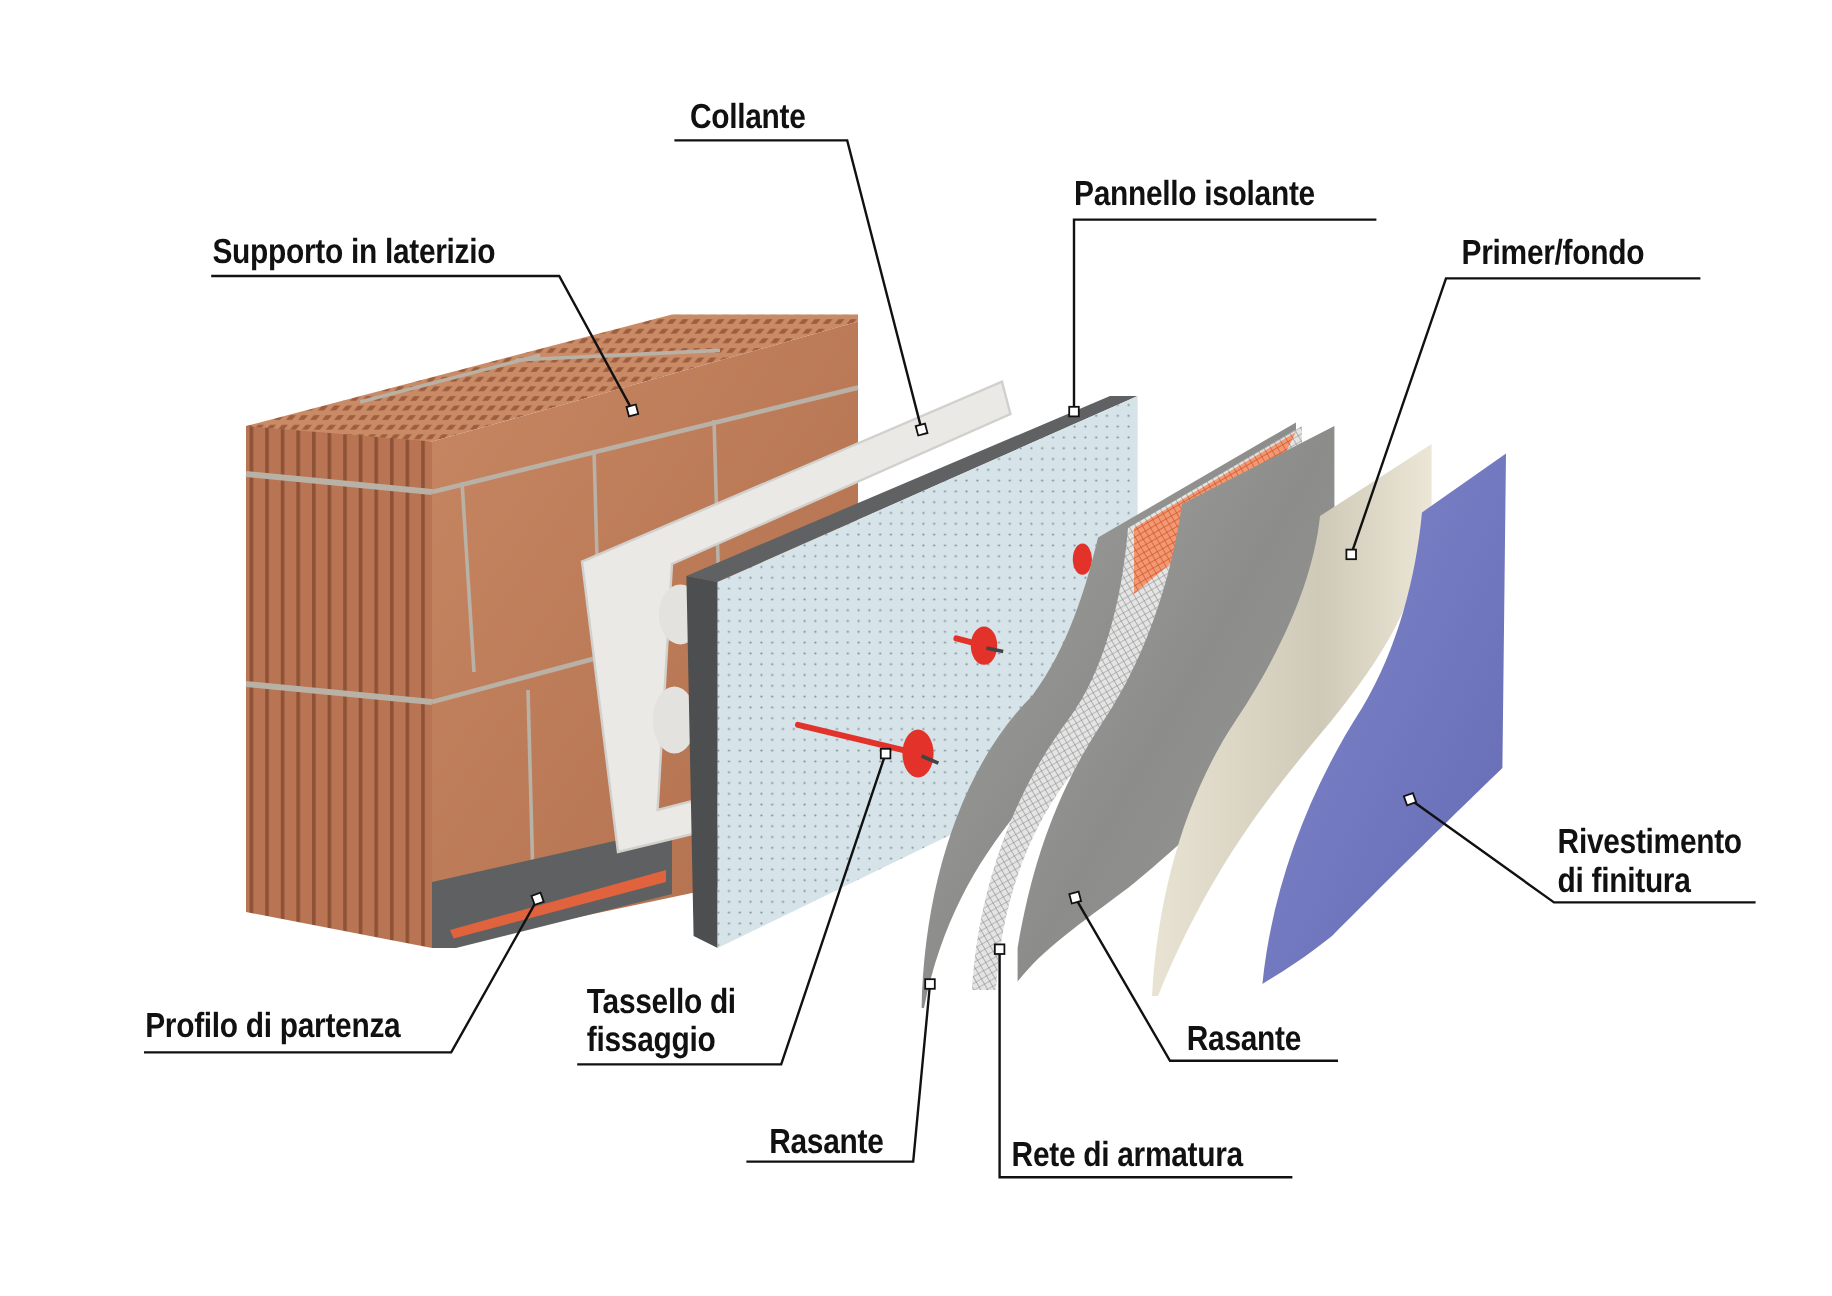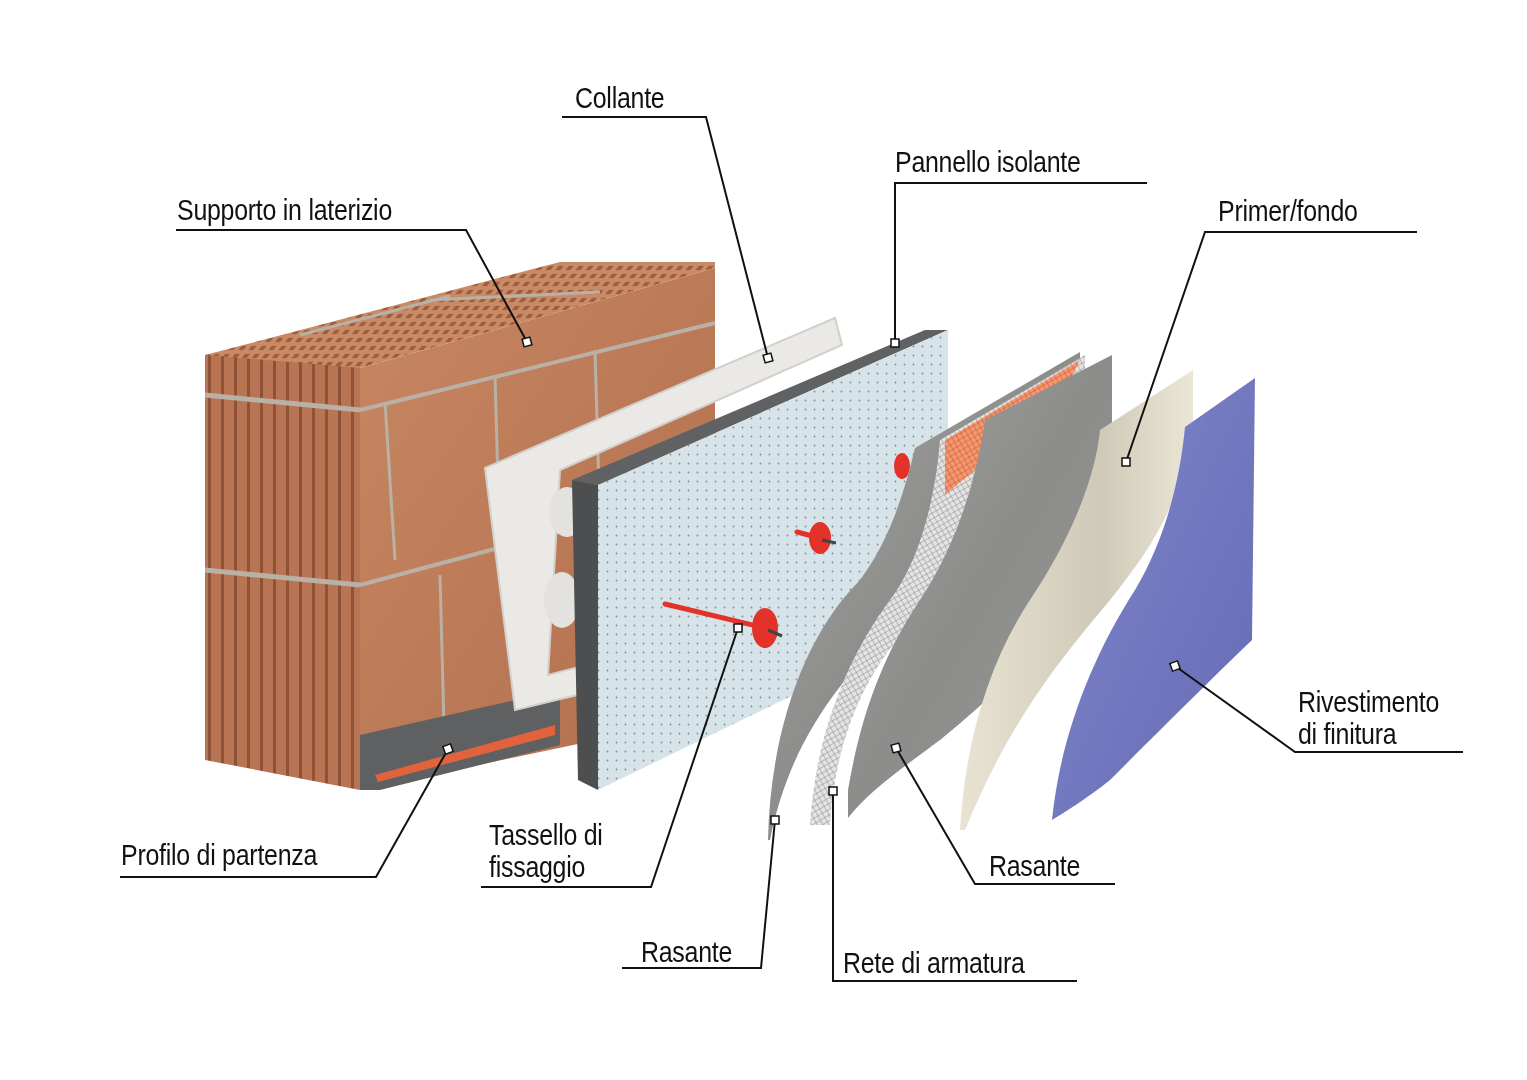--- a/index.html
+++ b/index.html
@@ -1,17 +1,17 @@
 <!DOCTYPE html>
 <html><head>
 <meta charset="utf-8">
 <style>
   html,body{margin:0;padding:0;background:#ffffff;}
   body{width:1527px;height:1080px;position:relative;overflow:hidden;font-family:"Liberation Sans","DejaVu Sans",sans-serif;}
-  #stage{position:absolute;left:0;top:0;width:1456px;height:1080px;}
+  #stage{position:absolute;left:0;top:0;width:1456px;height:1080px;font-weight:bold;}
   .label{position:absolute;color:#111;font-size:29px;line-height:32px;letter-spacing:-0.3px;white-space:nowrap;transform:scaleX(0.86);transform-origin:left top;}
 </style>
 </head>
 <body>
 
 <div id="stage">
 <svg width="1527" height="1080" viewBox="0 0 1527 1080" xmlns="http://www.w3.org/2000/svg">
   <defs>
     <linearGradient id="brickFront" x1="0" y1="0" x2="1" y2="1">
       <stop offset="0" stop-color="#c88763"></stop>

